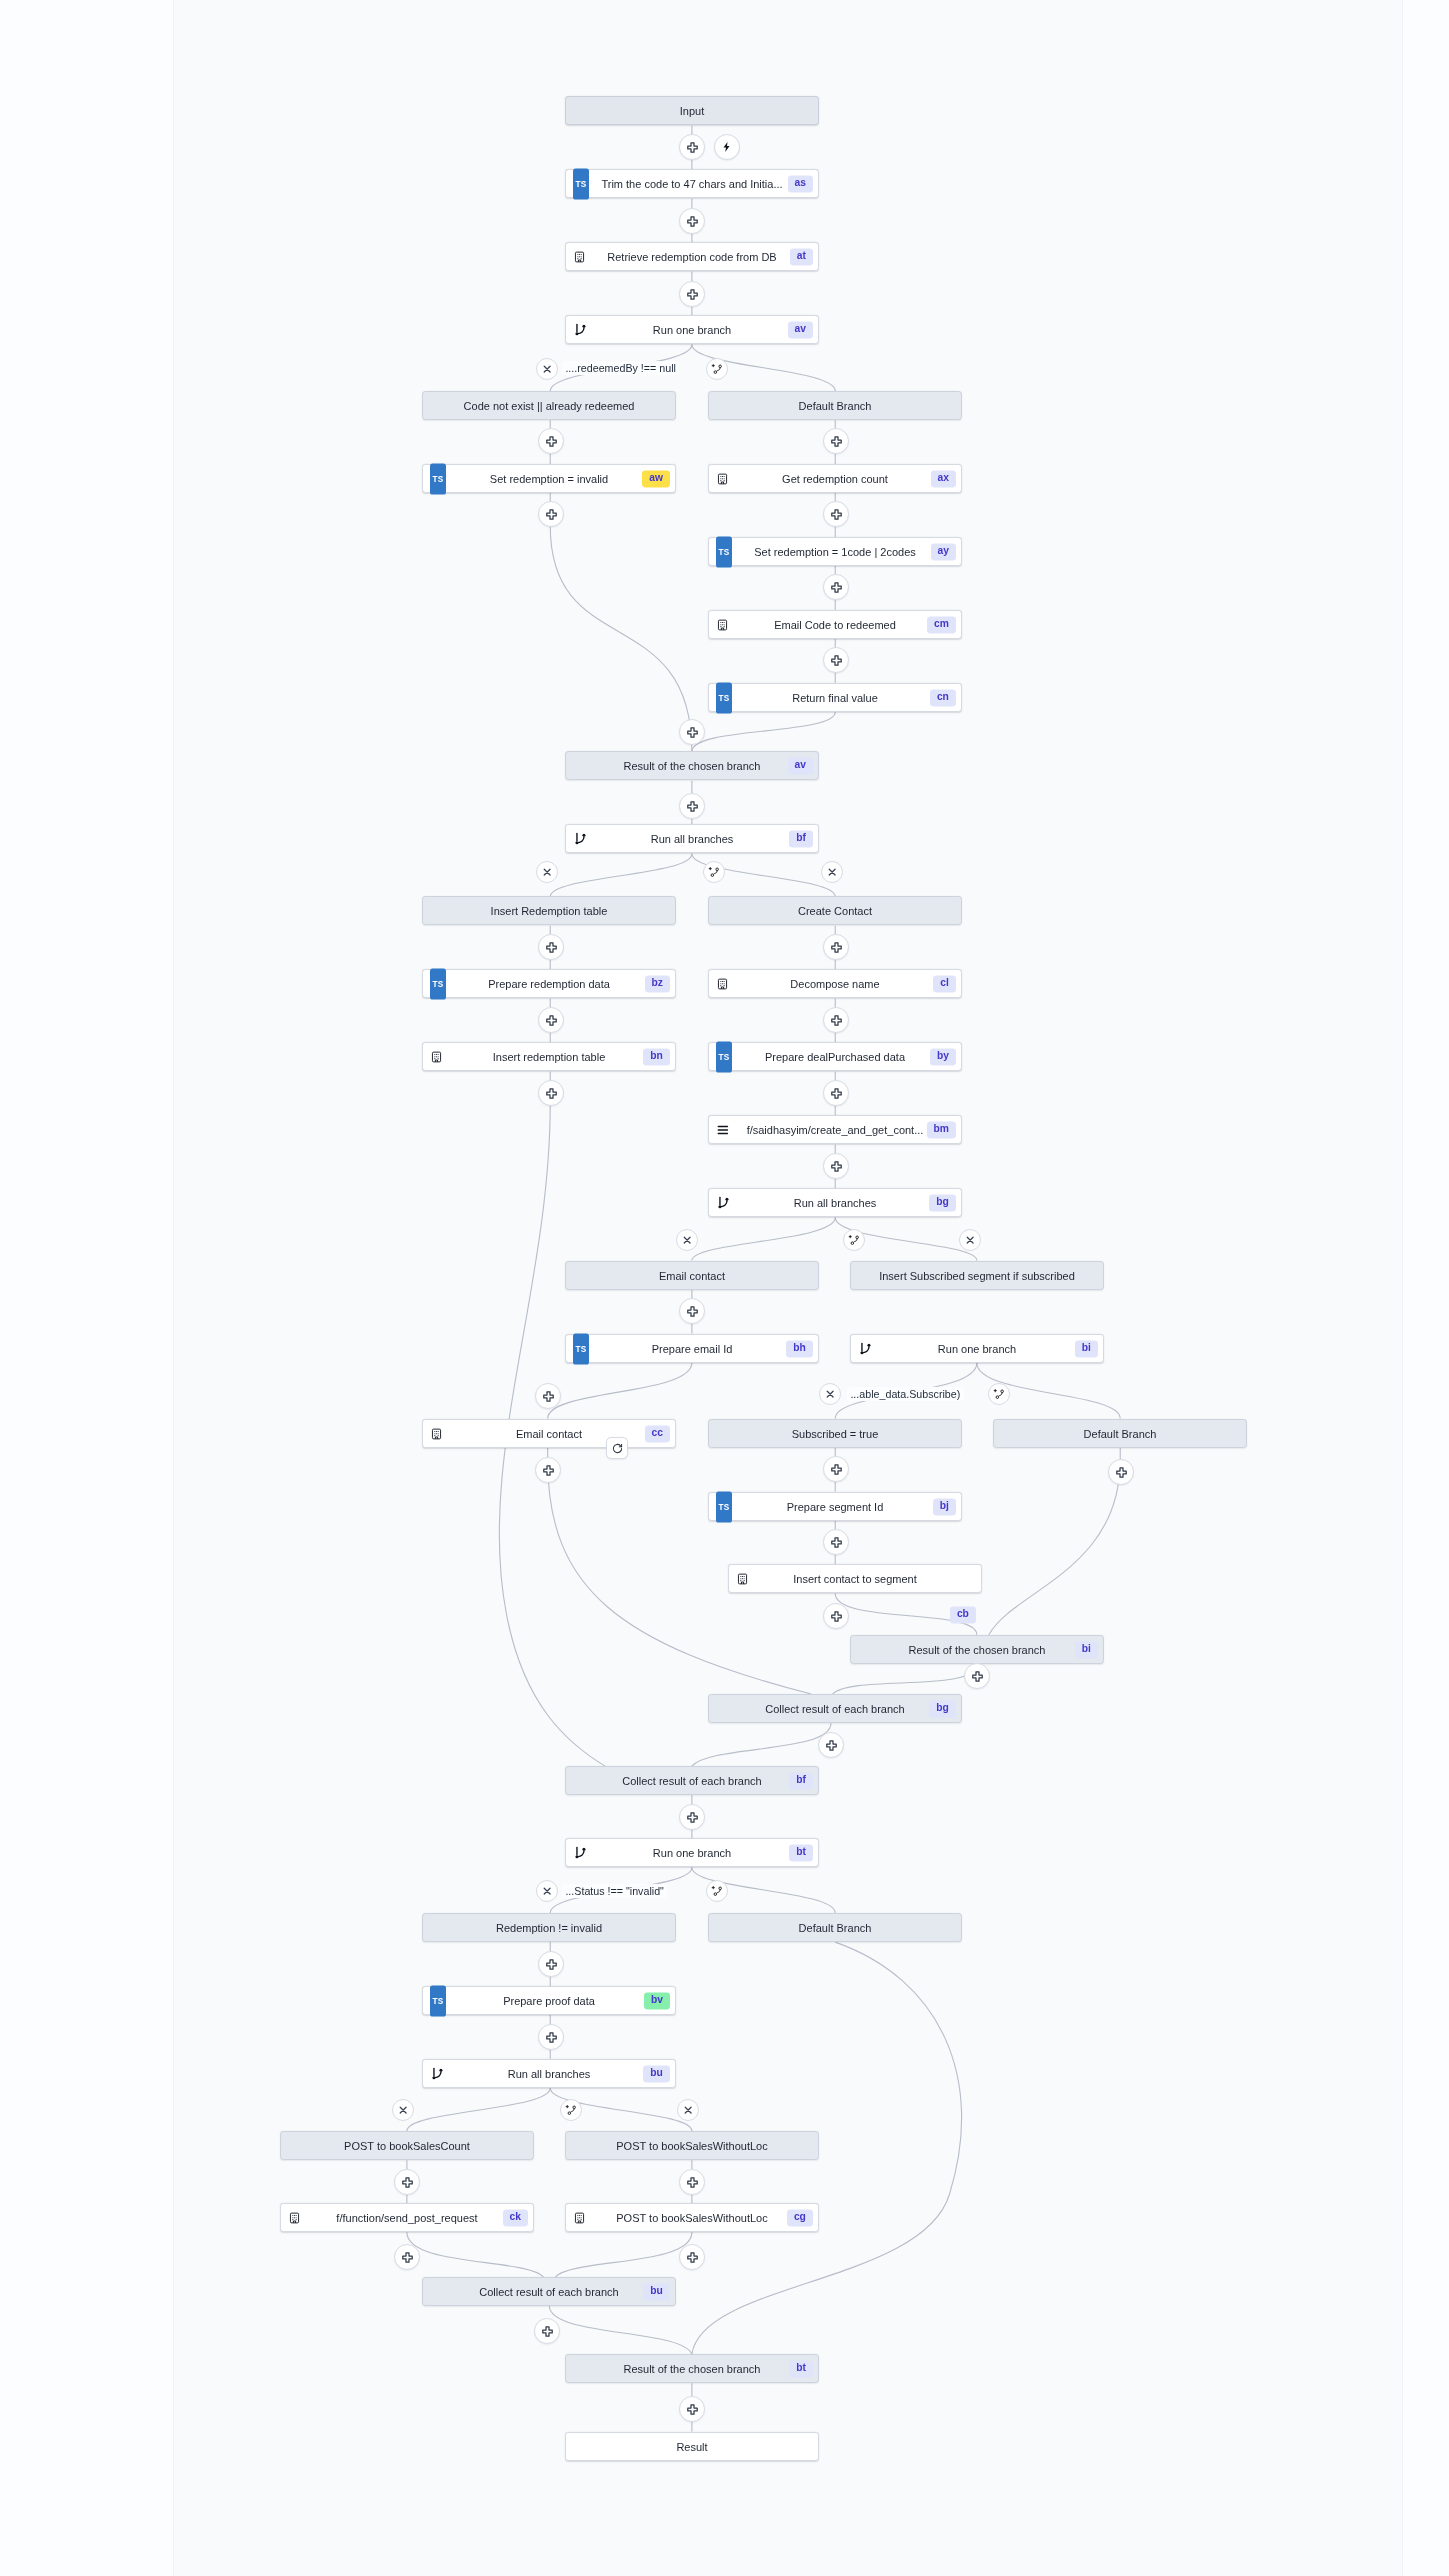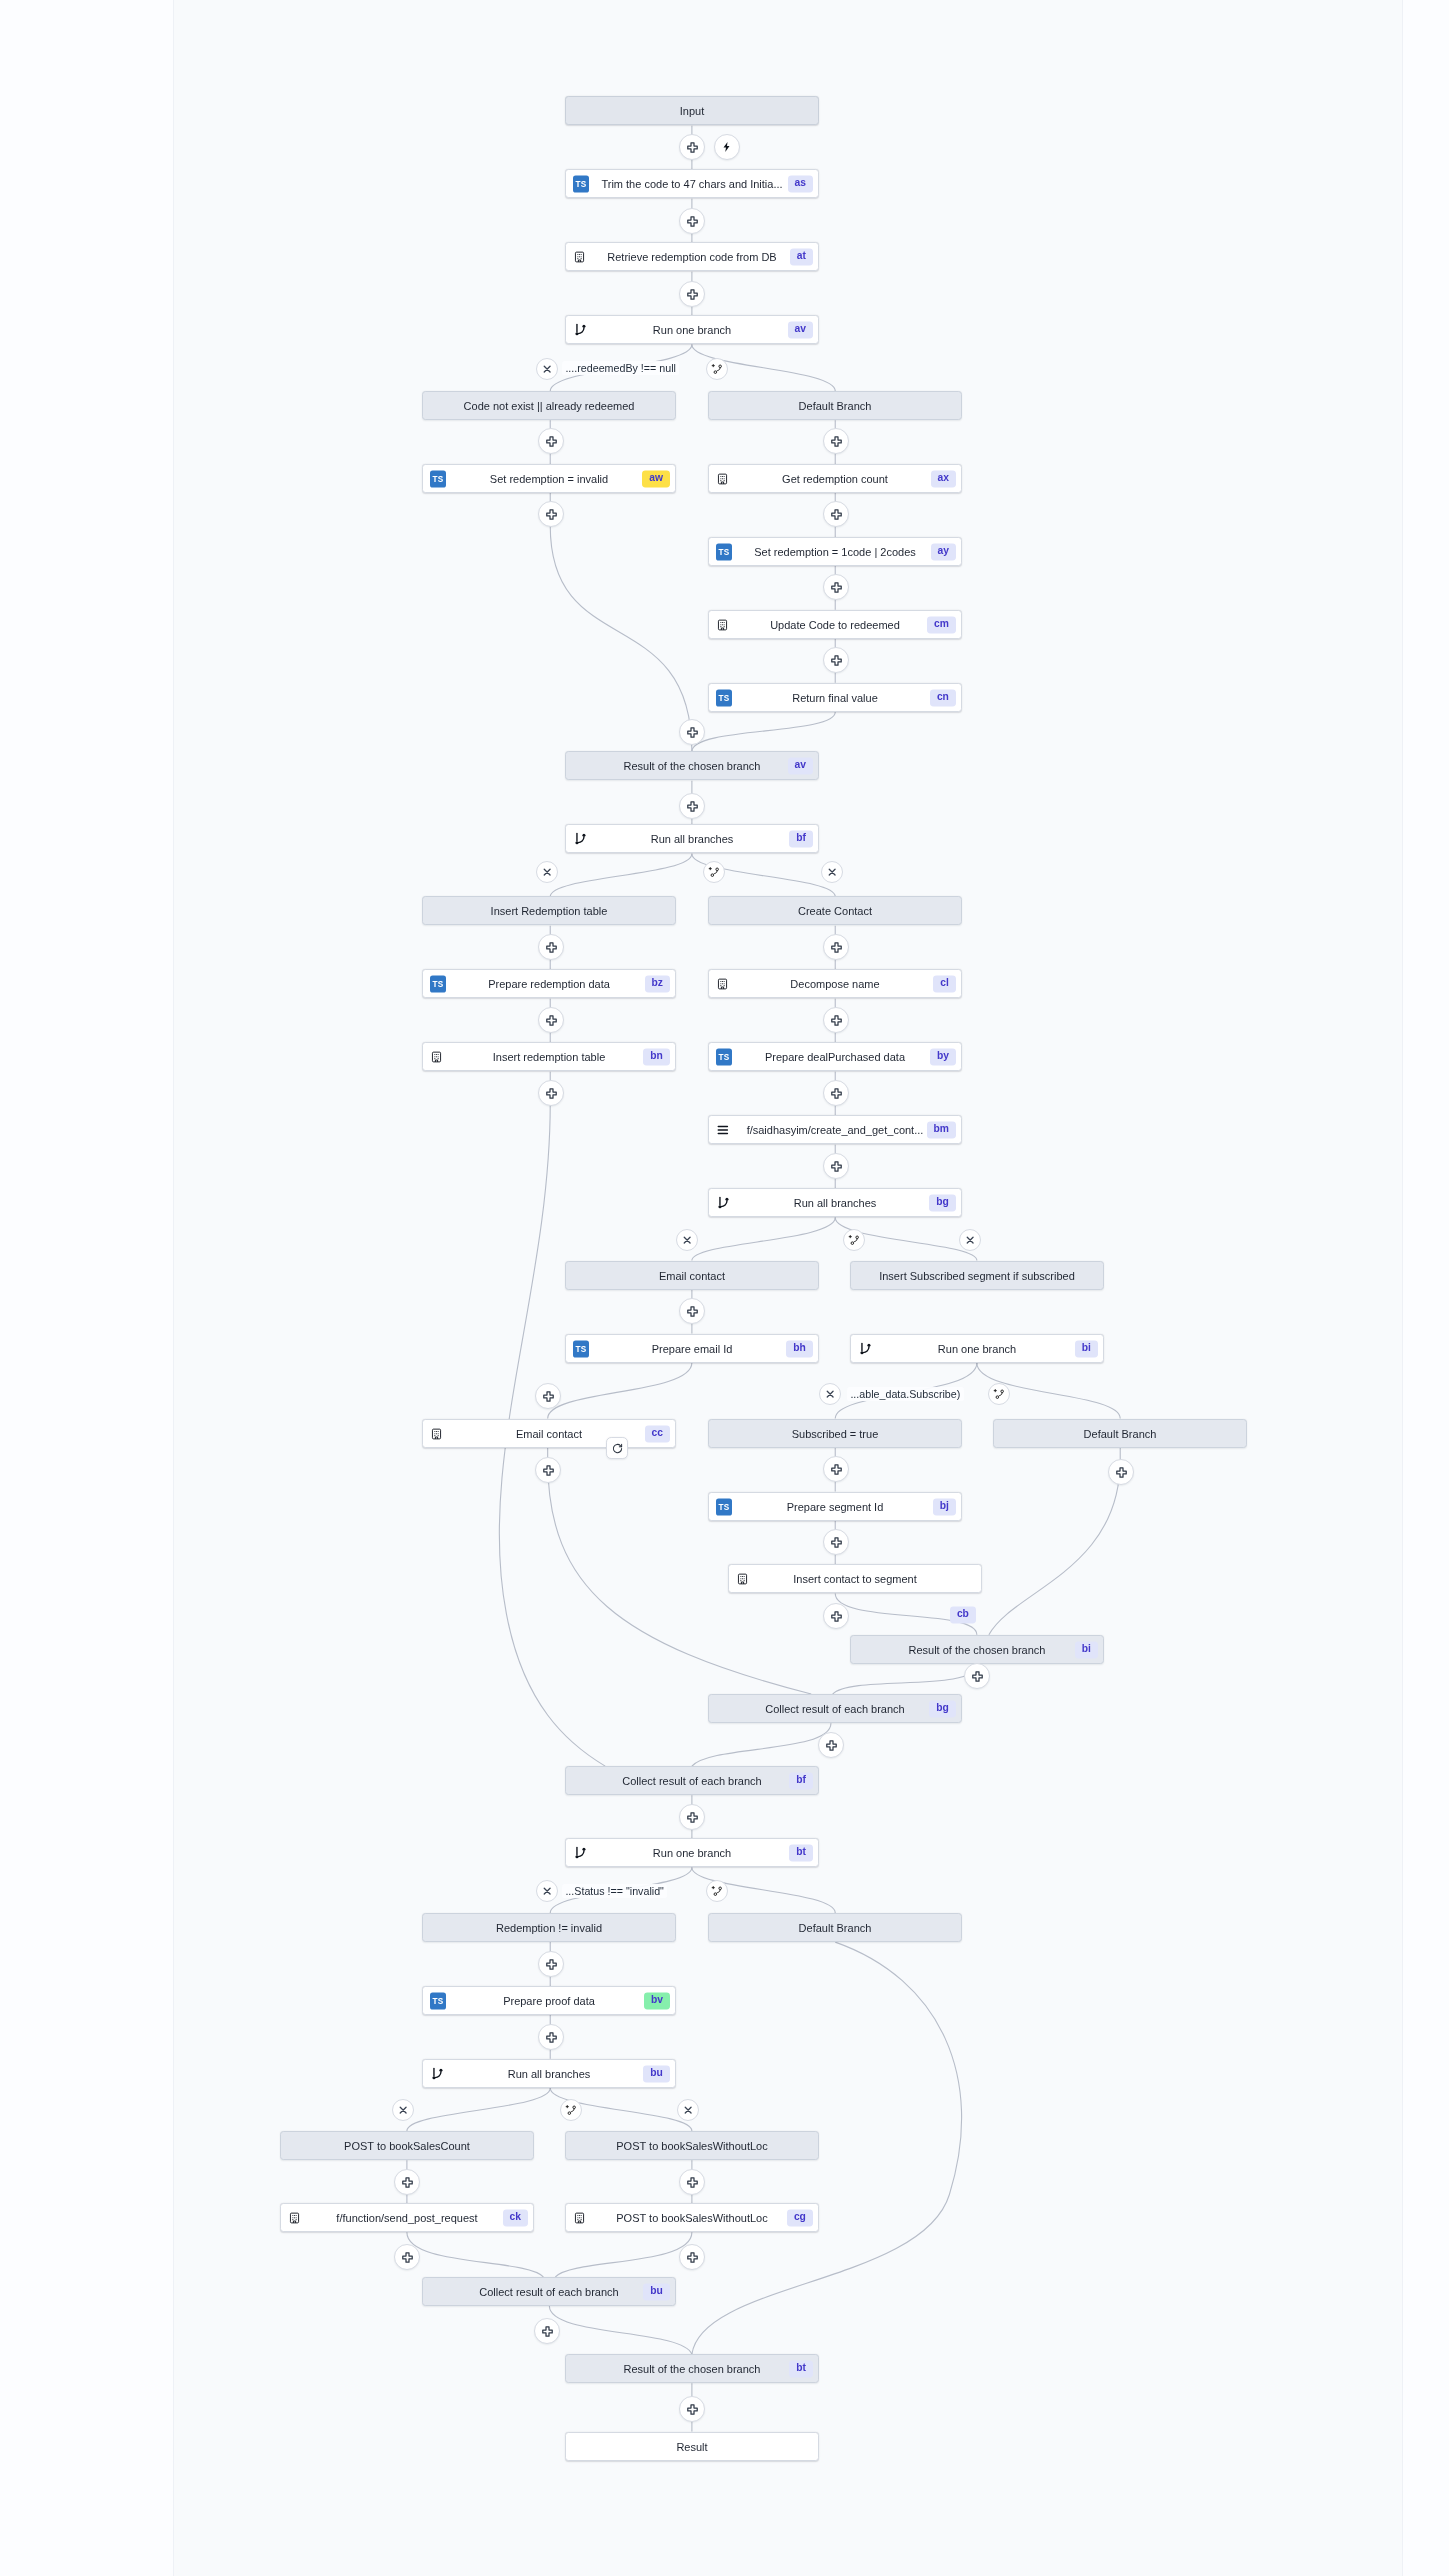--- a/index.html
+++ b/index.html
@@ -7,21 +7,21 @@
   .stage{position:relative;width:1449px;height:2576px;overflow:hidden;}
   .canvas{position:absolute;left:173px;top:0;width:1228px;height:2576px;background:#f8fafc;border-left:0.9px solid #eef1f6;border-right:0.9px solid #eef1f6;}
   svg.edges{position:absolute;left:0;top:0;z-index:1;}
   .node{position:absolute;width:254px;height:29px;background:#fff;border:0.9px solid #d5dae2;border-radius:3.4px;
         box-shadow:0 0.9px 1.7px rgba(15,23,42,.10),0 0.9px 0.9px rgba(15,23,42,.05);z-index:2;
         display:flex;align-items:center;justify-content:center;box-sizing:border-box;}
   .node .nlabel{font-size:11px;color:#1f2531;white-space:nowrap;overflow:hidden;text-overflow:ellipsis;max-width:100%;padding:0 6.9px;}
   .node.gray{background:#e4e8ef;border-color:#ccd3dd;box-shadow:0 0.9px 1.7px rgba(15,23,42,.08);}
   .node.darkgray{background:#e2e6ed;border-color:#c9d0da;}
   .nicon{position:absolute;left:6.9px;top:50%;transform:translateY(-50%);display:flex;align-items:center;}
-  .ts{width:16.3px;height:17px;border-radius:2.6px;color:#fff;font-weight:700;font-size:8.2px;display:flex;align-items:center;justify-content:center;letter-spacing:0.3px;}
+  .ts{width:16.3px;height:31px;border-radius:2.6px;color:#fff;font-weight:700;font-size:8.2px;display:flex;align-items:center;justify-content:center;letter-spacing:0.3px;}
   .badge{position:absolute;right:5.2px;top:50%;transform:translateY(-50%);font-weight:700;font-size:10.3px;line-height:1;padding:3.4px 6.9px;border-radius:3.4px;}
   .plusbtn{position:absolute;width:26px;height:26px;border-radius:50%;background:#fff;border:0.9px solid #d7dbe3;
            box-shadow:0 0.9px 1.7px rgba(15,23,42,.07);display:flex;align-items:center;justify-content:center;z-index:3;box-sizing:border-box;}
   .xbtn,.baddbtn{position:absolute;width:22px;height:22px;border-radius:50%;background:#fff;border:0.9px solid #d7dbe3;
            display:flex;align-items:center;justify-content:center;z-index:3;box-sizing:border-box;}
   .loopbtn{position:absolute;width:22px;height:22px;border-radius:5.2px;background:#fff;border:0.9px solid #d7dbe3;
            box-shadow:0 0.9px 1.7px rgba(15,23,42,.07);display:flex;align-items:center;justify-content:center;z-index:4;box-sizing:border-box;}
   .elabel{position:absolute;z-index:3;font-size:10.7px;color:#1f2937;background:rgba(252,253,255,.93);
           padding:0.9px 3.4px;border-radius:2.6px;white-space:nowrap;}
 </style>
@@ -157,21 +157,21 @@
   </div>
 
   <div class="node" style="left:708px;top:610px">
     <span class="nicon icon-building">
         <svg width="13" height="13" viewBox="0 0 24 24" fill="none" stroke="#10151d" stroke-width="1.7">
           <rect x="4.5" y="3" width="15" height="18" rx="2"></rect>
           <path d="M10 21v-3.5h4V21"></path>
           <path d="M9 7.5h.01M12 7.5h.01M15 7.5h.01M9 11.5h.01M12 11.5h.01M15 11.5h.01M9 15h.01M15 15h.01" stroke-width="2" stroke-linecap="round"></path>
         </svg>
       </span>
-    <span class="nlabel">Update Code to redeemed</span>
+    <span class="nlabel">Email Code to redeemed</span>
     <span class="badge" style="background: rgb(224, 228, 250); color: rgb(67, 56, 202);">cm</span>
   </div>
 
   <div class="node" style="left:708px;top:683px">
     <span class="nicon">
         <span class="ts" style="background: rgb(49, 120, 198);">TS</span>
       </span>
     <span class="nlabel">Return final value</span>
     <span class="badge" style="background: rgb(224, 228, 250); color: rgb(67, 56, 202);">cn</span>
   </div>

